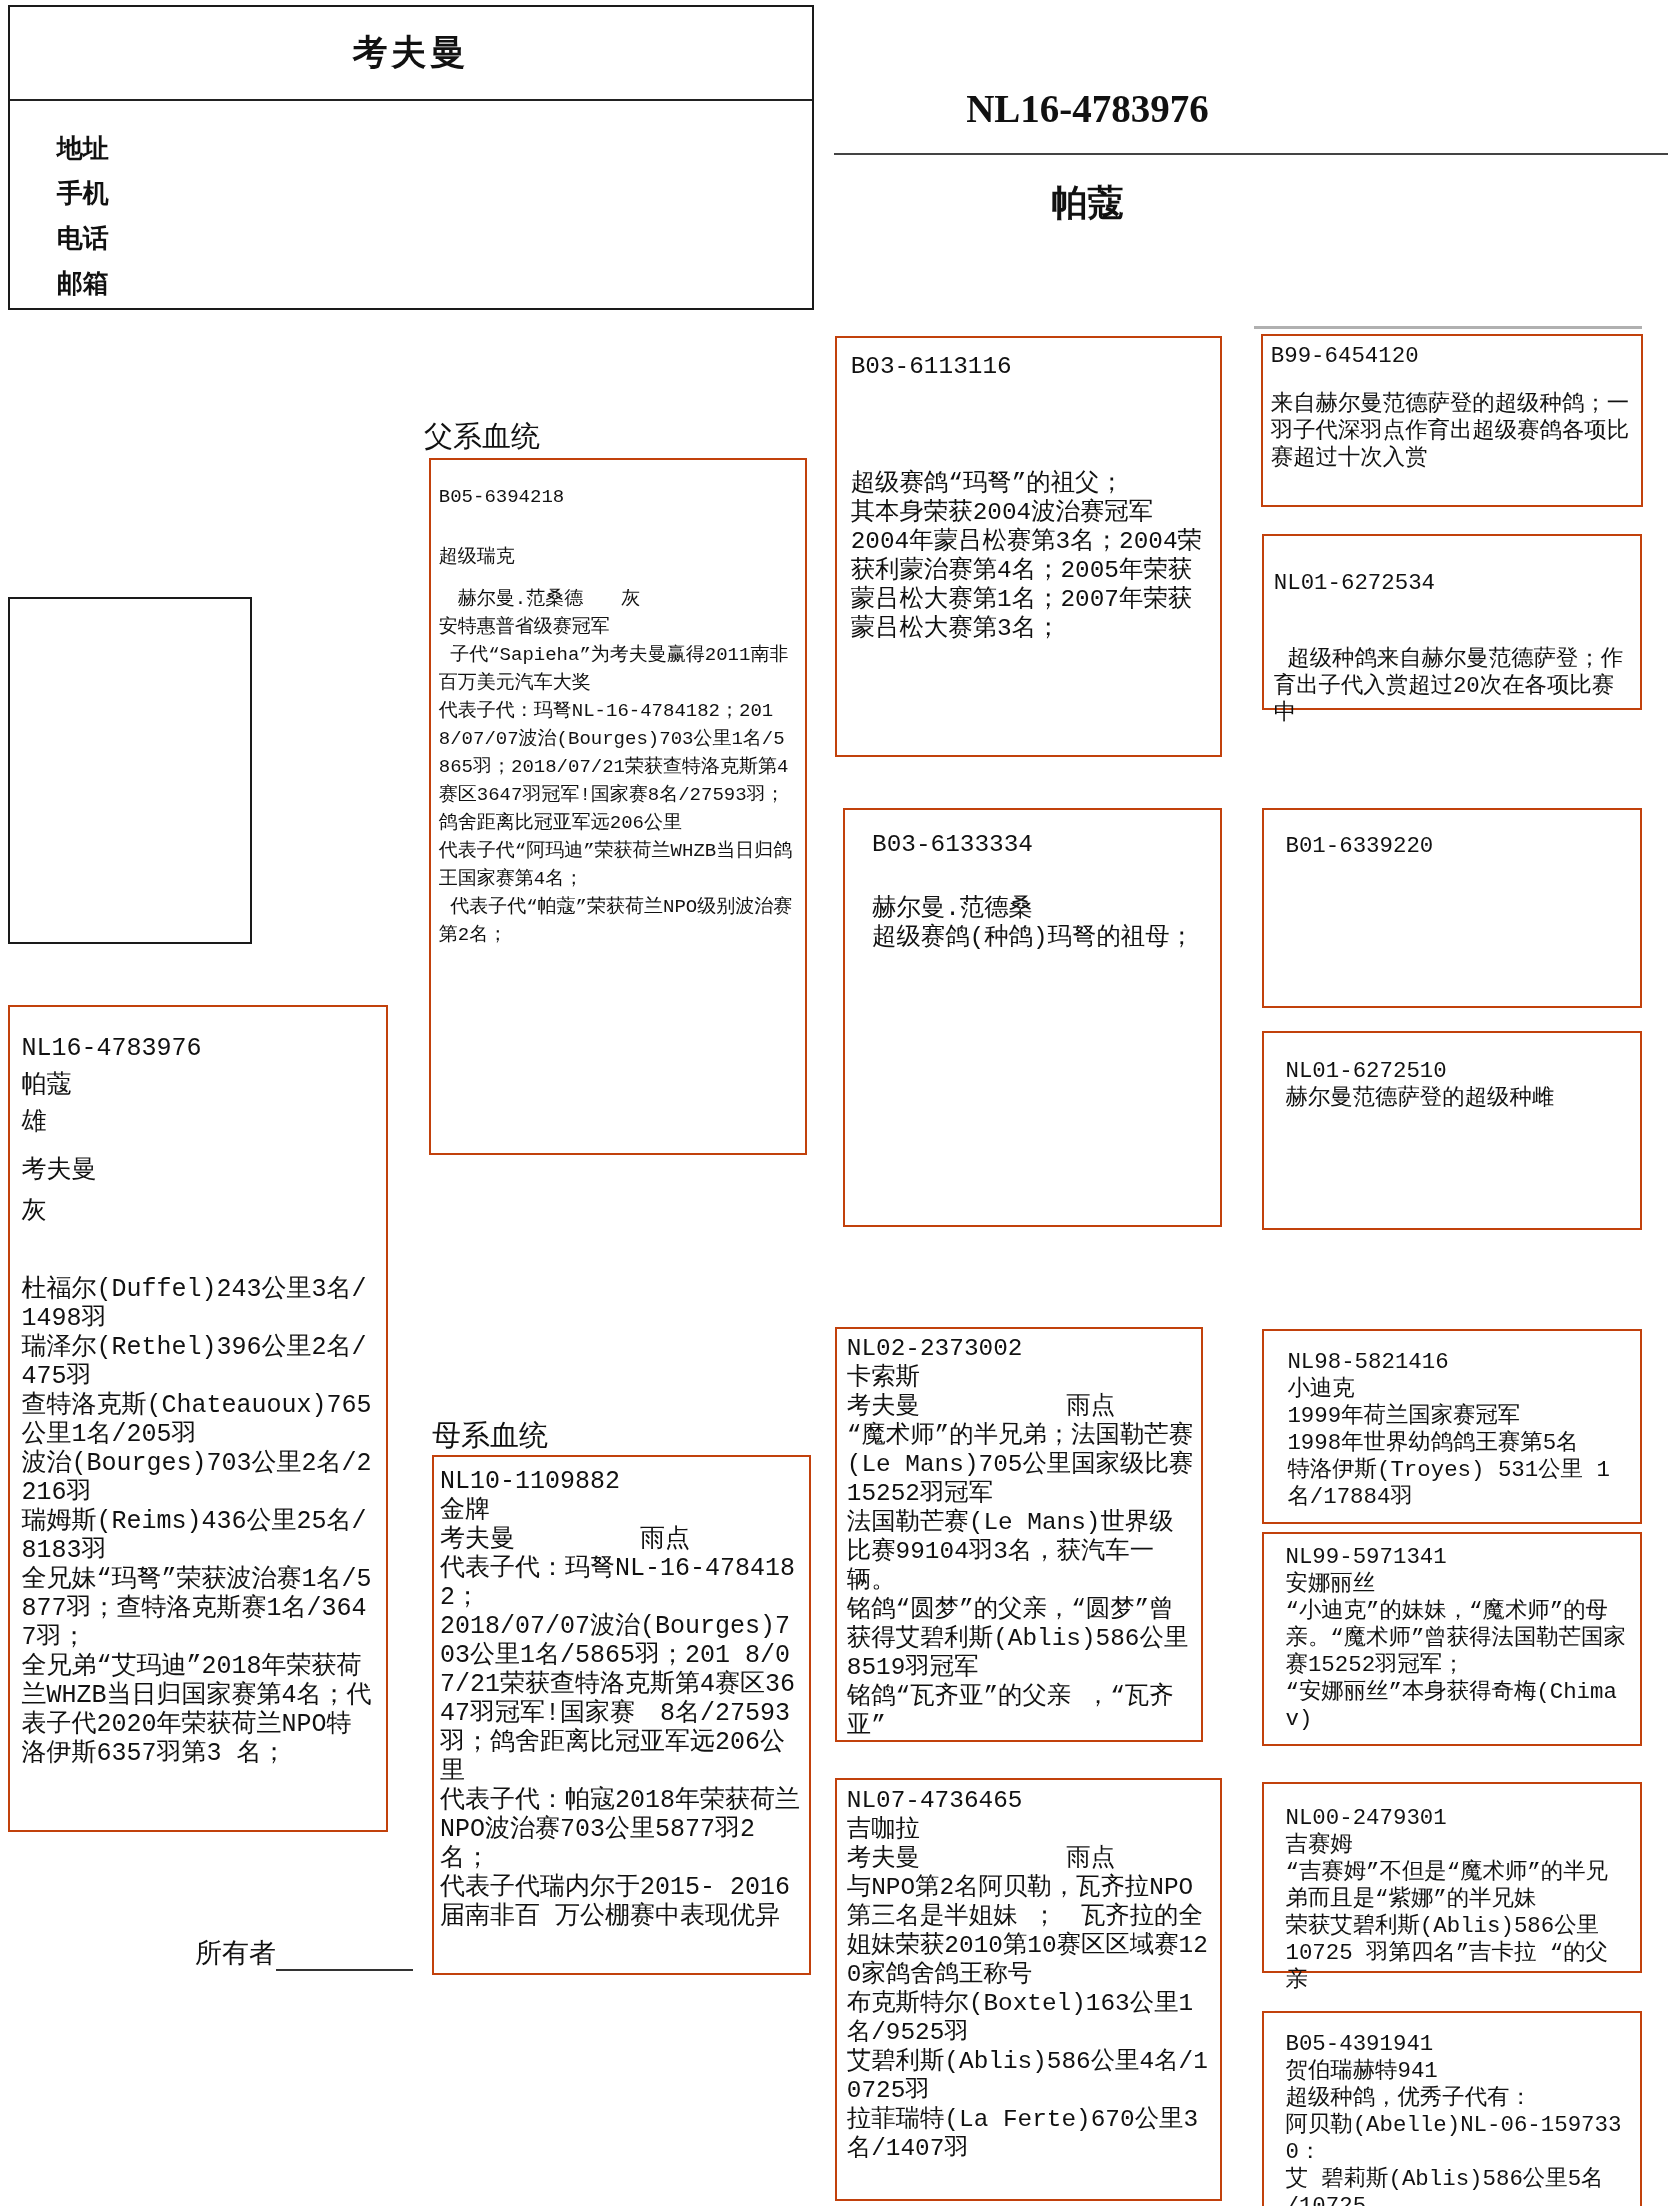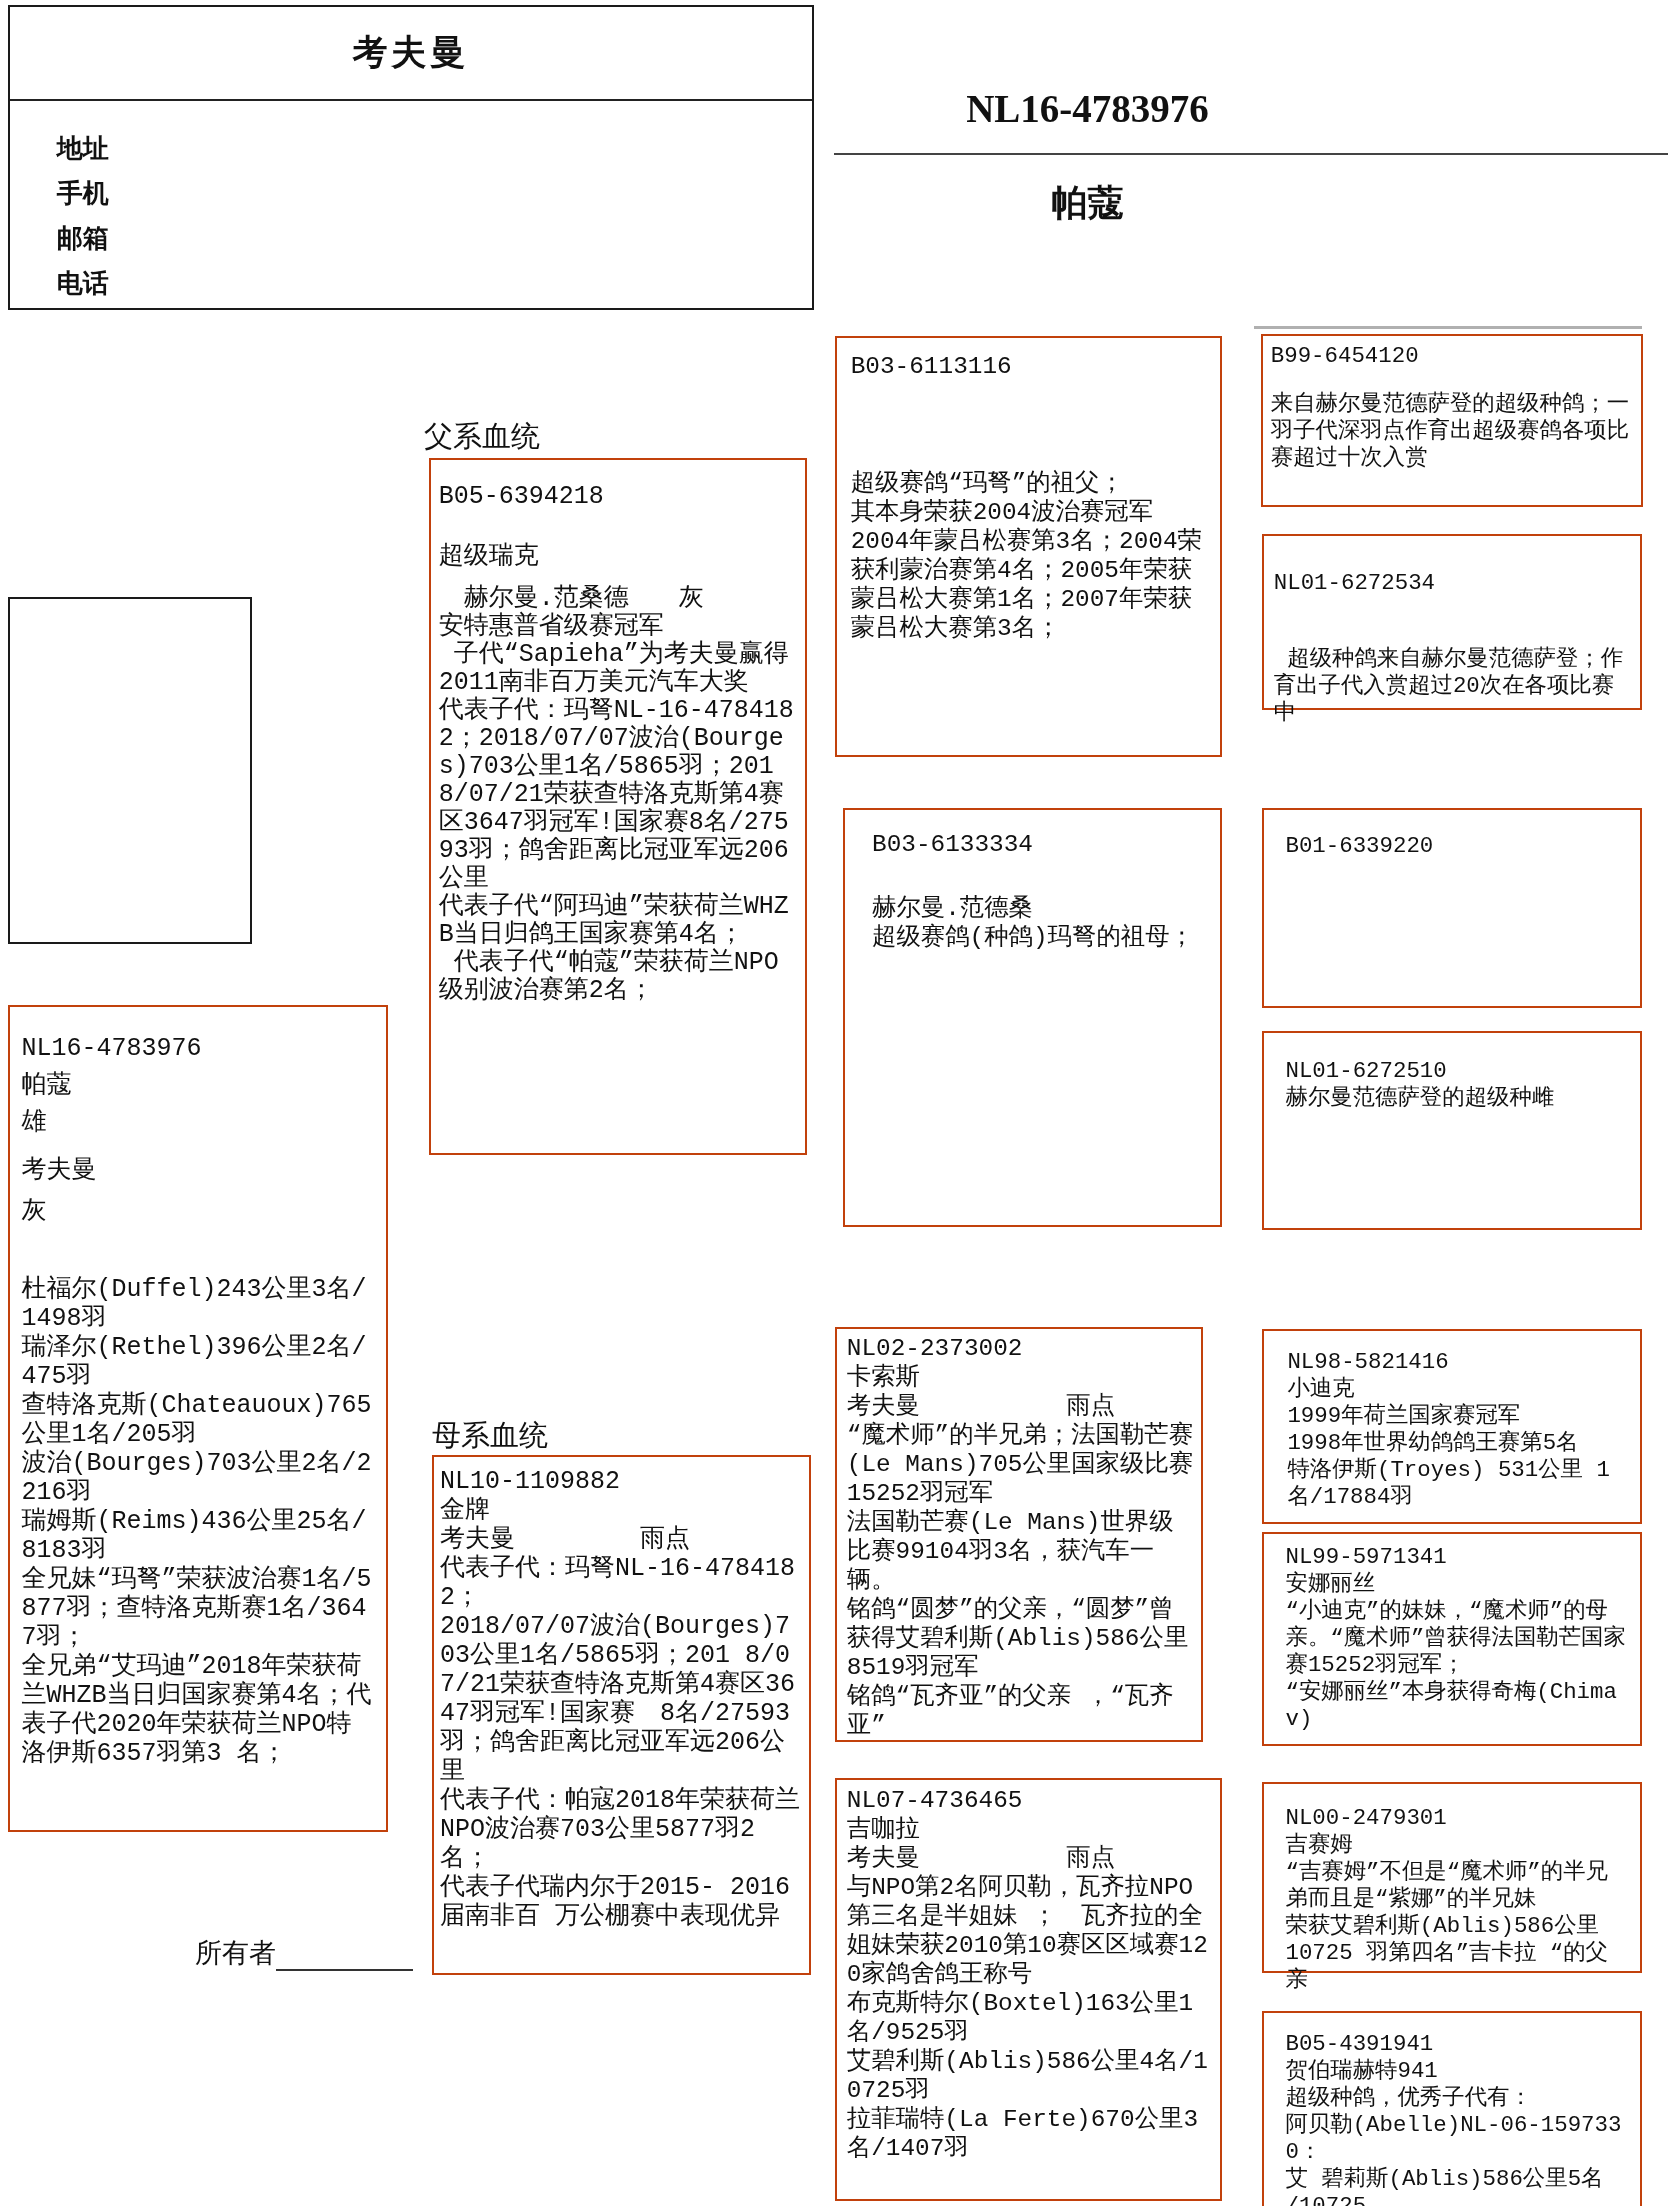--- a/index.html
+++ b/index.html
@@ -8,21 +8,21 @@
     background:#ffffff; color:#111;
     font-family:"Liberation Serif","DejaVu Serif",serif;
   }
   .pbox {
     position:absolute; border:2px solid #c2410c; box-sizing:border-box;
     font-family:"Liberation Mono","DejaVu Sans Mono",monospace; color:#111;
     background:#fff;
   }
   .line { white-space:pre-wrap; word-break:break-all; }
   
-  .c2  { font-size:25px; line-height:28px; }
+  .c2  { font-size:19px; line-height:28px; }
   .subj{ font-size:25px; line-height:29px; }
   .c3  { font-size:24.4px; line-height:29px; }
   .c4  { font-size:22.4px; line-height:27px; }
   
   .mb8 {margin-bottom:7.8px;}  .mb12{margin-bottom:11.7px;} .mb14{margin-bottom:13.7px;margin-top:32px;}
   .mb20{margin-bottom:19.5px;} .mb50{margin-bottom:49px;}
   .mt22{margin-top:21.5px;} .mt36{margin-top:35px;} .mt50{margin-top:49px;} .mt90{margin-top:88px;}
 
   
   #contact-box { position:absolute; left:7.8px; top:4.9px; width:806px; height:305px;
@@ -76,22 +76,22 @@
 
 <div id="canvas">
 
   <div id="contact-box">
     <div id="contact-title-row">
       <span id="contact-title">考夫曼</span>
     </div>
     <div id="contact-fields">
       <div class="contact-field">地址</div>
       <div class="contact-field">手机</div>
+      <div class="contact-field">电话</div>
       <div class="contact-field">邮箱</div>
-      <div class="contact-field">电话</div>
     </div>
   </div>
 
   <div id="main-ring">NL16-4783976</div>
   <div id="header-rule"></div>
   <div id="main-name">帕蔻</div>
 
   <div id="paternal-label" class="section-label">父系血统</div>
   <div id="maternal-label" class="section-label">母系血统</div>
 

